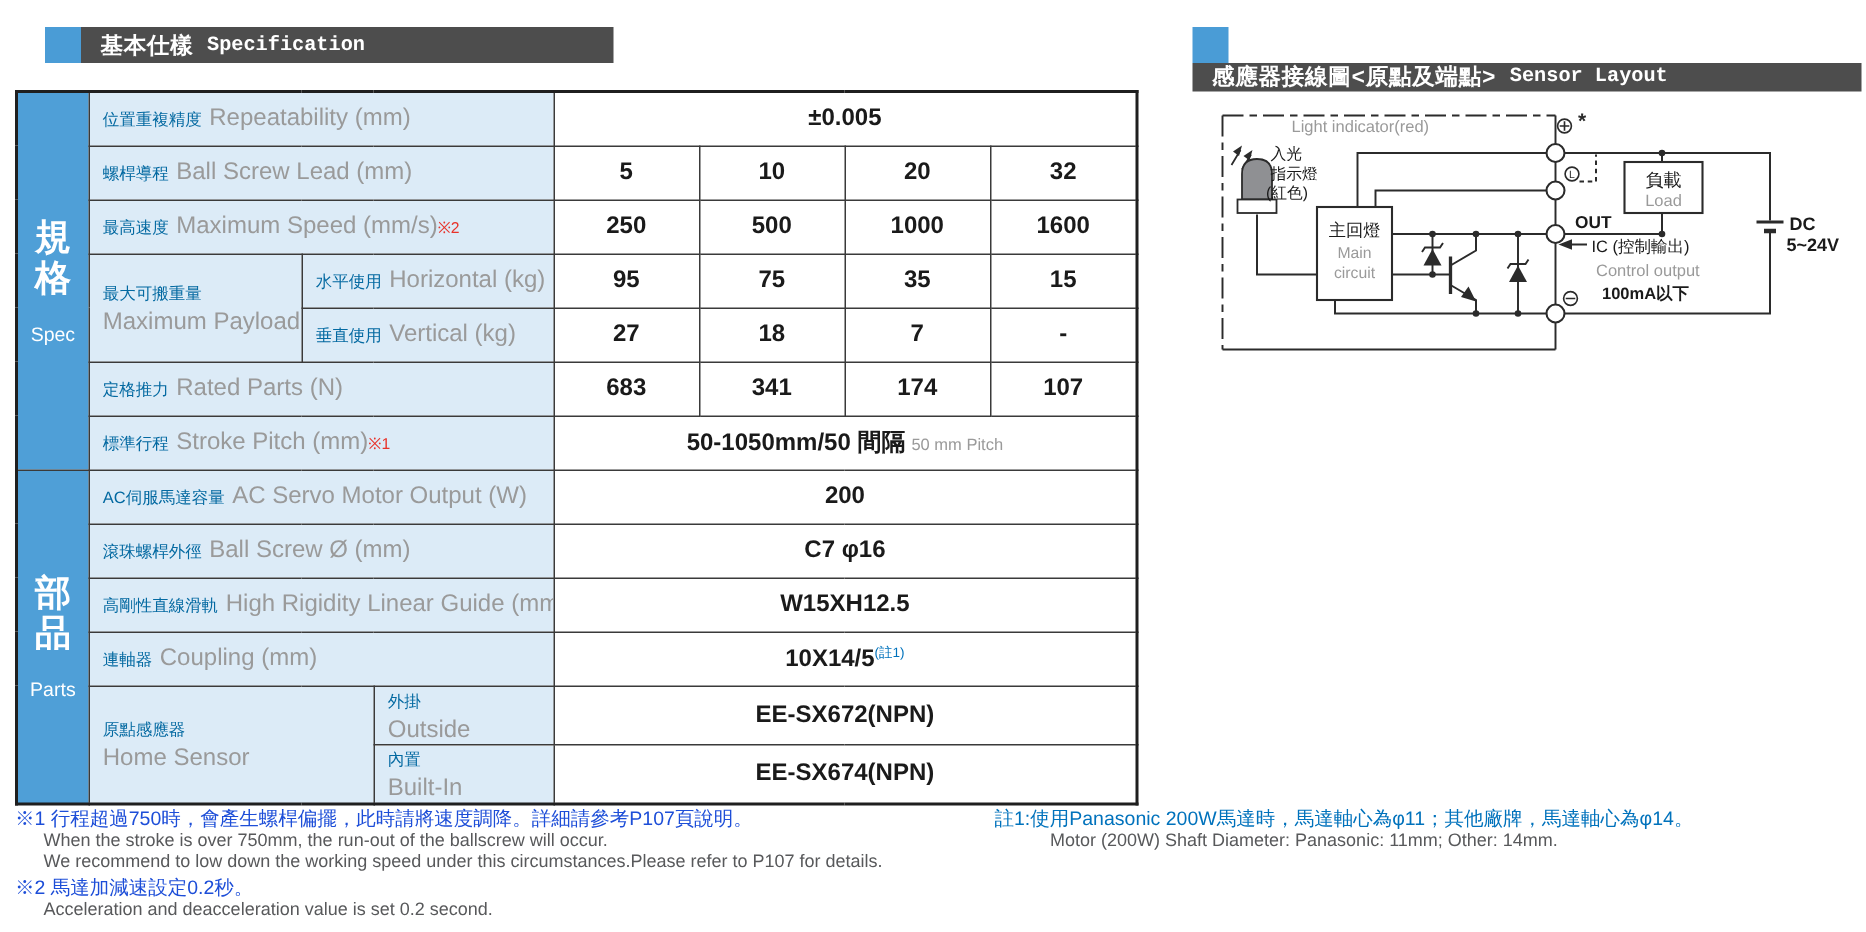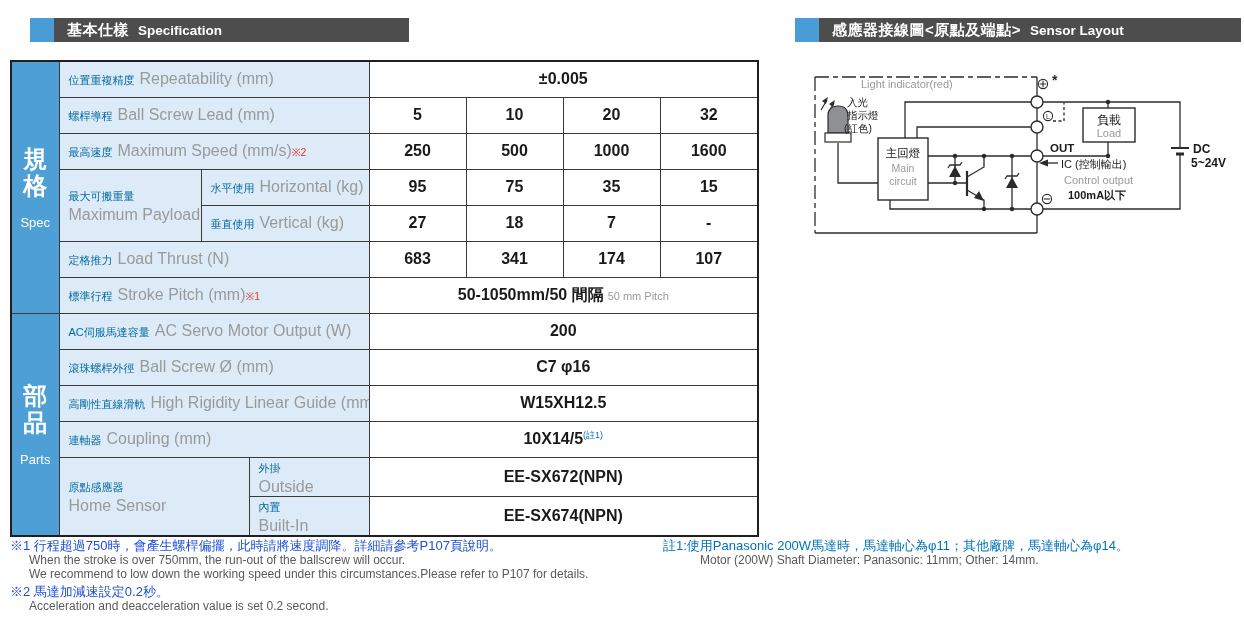--- a/index.html
+++ b/index.html
@@ -3,25 +3,25 @@
 <meta charset="utf-8">
 <style>
   * { margin:0; padding:0; box-sizing:border-box; }
   html,body { width:1244px; height:621px; background:#fff;
               font-family:"Liberation Sans", sans-serif; position:relative; overflow:hidden; }
 
   
   .sec-header { position:absolute; top:18px; height:24px; display:flex; }
   .sec-header .sq { width:24px; height:24px; background:#4a9cd6; flex:0 0 24px; }
   .sec-header .bar { flex:1; background:#4d4d4d; color:#fff; display:flex; align-items:center;
-                     padding-left:13px; font-weight:bold; }
+                     padding-left:13px; font-weight:bold;font-family:Liberation Mono, monospace; }
   .sec-header .bar .t-zh { font-size:15px; letter-spacing:.5px; }
   .sec-header .bar .t-en { font-size:13.5px; margin-left:9px; }
   #hdr-left  { left:30px;  width:379px; }
-  #hdr-right { left:795px; width:446px; }
+  #hdr-right { left:795px; width:446px;flex-direction:column; }
 
   
   #spec-table { position:absolute; left:10px; top:60px; width:747px;
                 border-collapse:collapse; table-layout:fixed; border:2px solid #1f1f1f; }
   #spec-table td { border:1px solid #3a3a3a; height:36px; vertical-align:middle; overflow:hidden; }
   tr.section-start td { border-top:2px solid #1f1f1f; }
   td.side { background:#4f9fd7; color:#fff; text-align:center; }
   td.side .big { font-size:24px; font-weight:bold; line-height:27px; }
   td.side .sm  { font-size:13px; margin-top:16px; }
   td.lbl { background:#dcebf7; padding-left:9px; white-space:nowrap; }
@@ -116,21 +116,21 @@
     <td class="lbl" colspan="2">
       <span class="zh">垂直使用</span><span class="en">Vertical (kg)</span>
     </td>
     <td class="val">27</td>
     <td class="val">18</td>
     <td class="val">7</td>
     <td class="val">-</td>
   </tr>
   <tr>
     <td class="lbl" colspan="3">
-      <span class="zh">定格推力</span><span class="en">Load Thrust (N)</span>
+      <span class="zh">定格推力</span><span class="en">Rated Parts (N)</span>
     </td>
     <td class="val">683</td>
     <td class="val">341</td>
     <td class="val">174</td>
     <td class="val">107</td>
   </tr>
   <tr>
     <td class="lbl" colspan="3">
       <span class="zh">標準行程</span><span class="en">Stroke Pitch (mm)</span><span class="ref">※1</span>
     </td>

